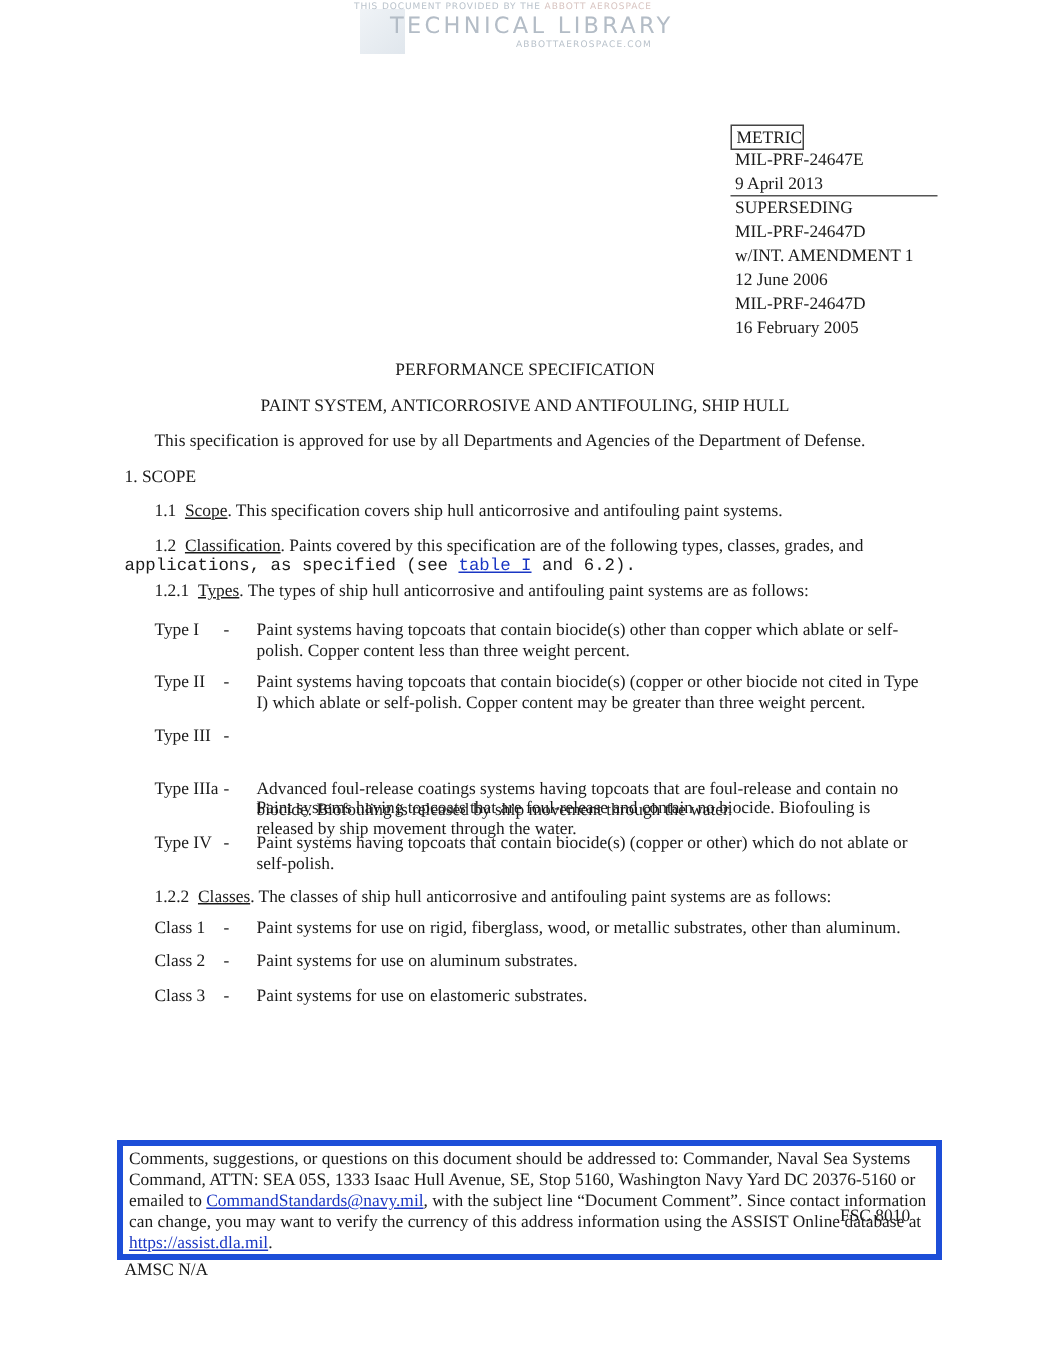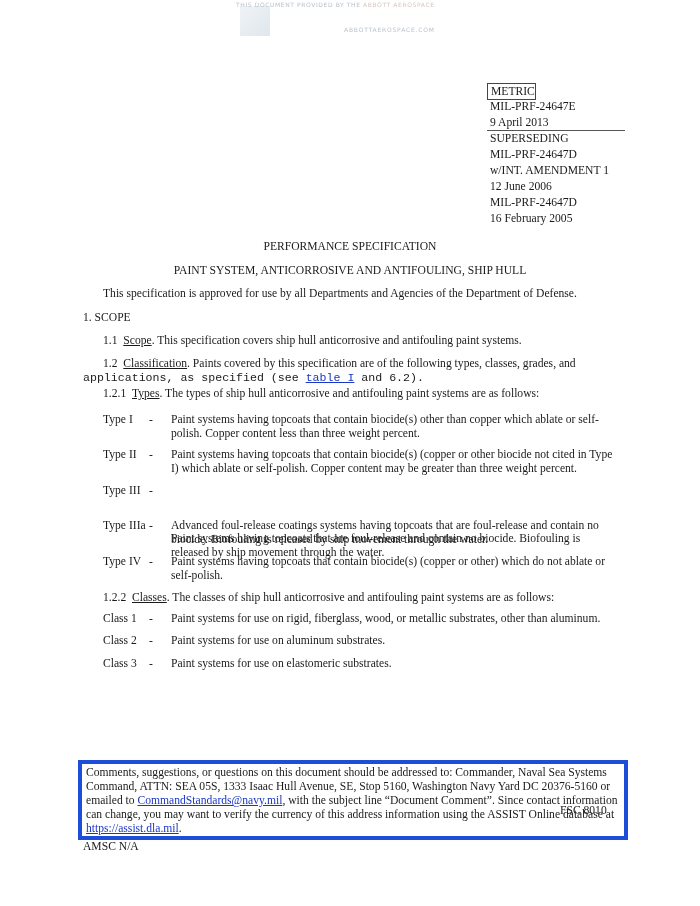--- a/index.html
+++ b/index.html
@@ -31,20 +31,21 @@
   .row .txt { position: absolute; left: 68px; top: 0; width: 440px; line-height: 14px; }
   .cbox { position: absolute; left: 78px; top: 760px; width: 538px; height: 68px;
           border: 4px solid #1d4ed8; padding: 2px 0 2px 4px; line-height: 14px; }
 </style>
 </head>
 <body>
 
 <div class="wm">
   <div class="wm-logo"></div>
   <div class="wm-line1"><span>THIS DOCUMENT PROVIDED BY THE</span> <span class="hl">ABBOTT AEROSPACE</span></div>
+  <div class="wm-line2">TECHNICAL LIBRARY</div>
   <div class="wm-line3">ABBOTTAEROSPACE.COM</div>
 </div>
 
 <div class="hdr">
   <div class="line"><span class="metric">METRIC</span></div>
   <div class="line">MIL-PRF-24647E</div>
   <div class="line">9 April 2013</div>
   <div class="line">SUPERSEDING</div>
   <div class="line">MIL-PRF-24647D</div>
   <div class="line">w/INT. AMENDMENT 1</div>

